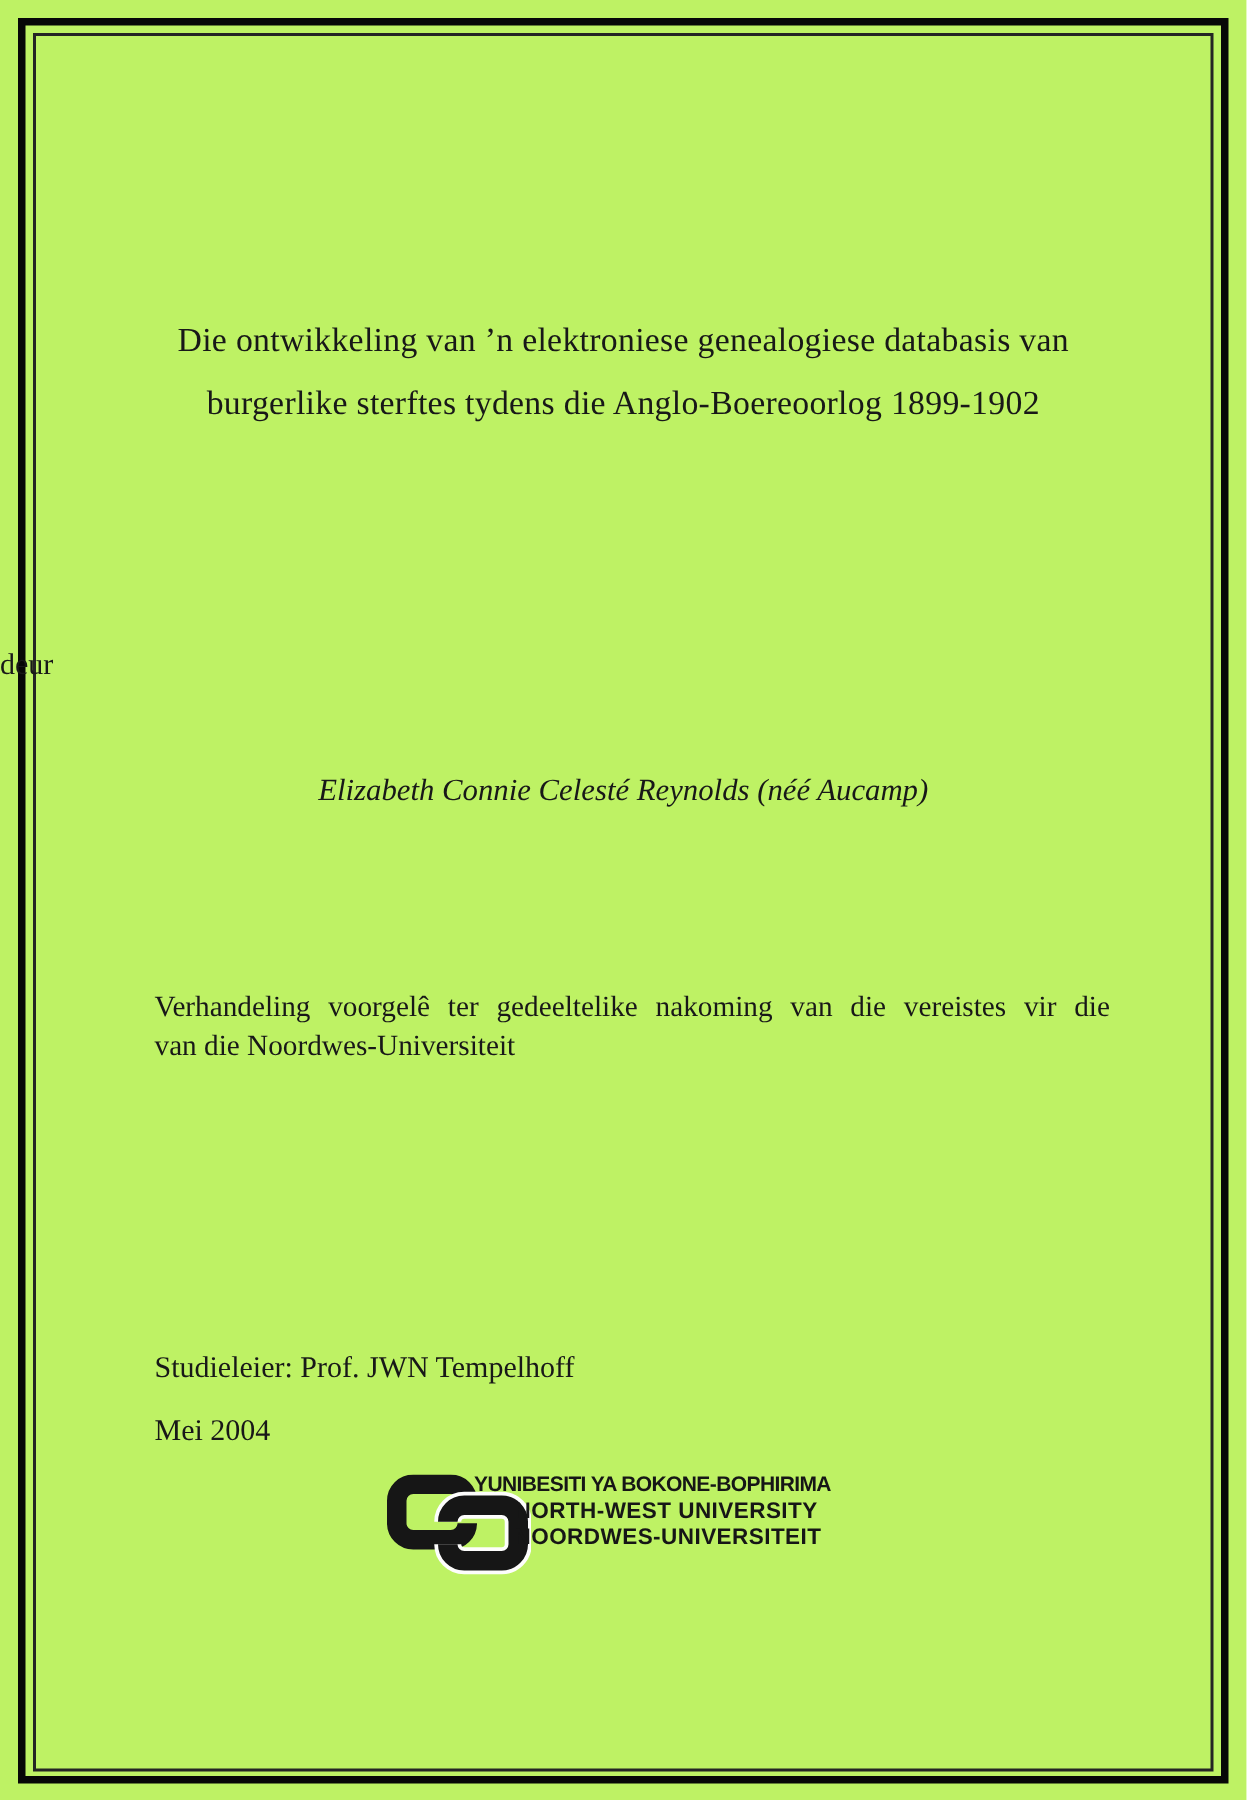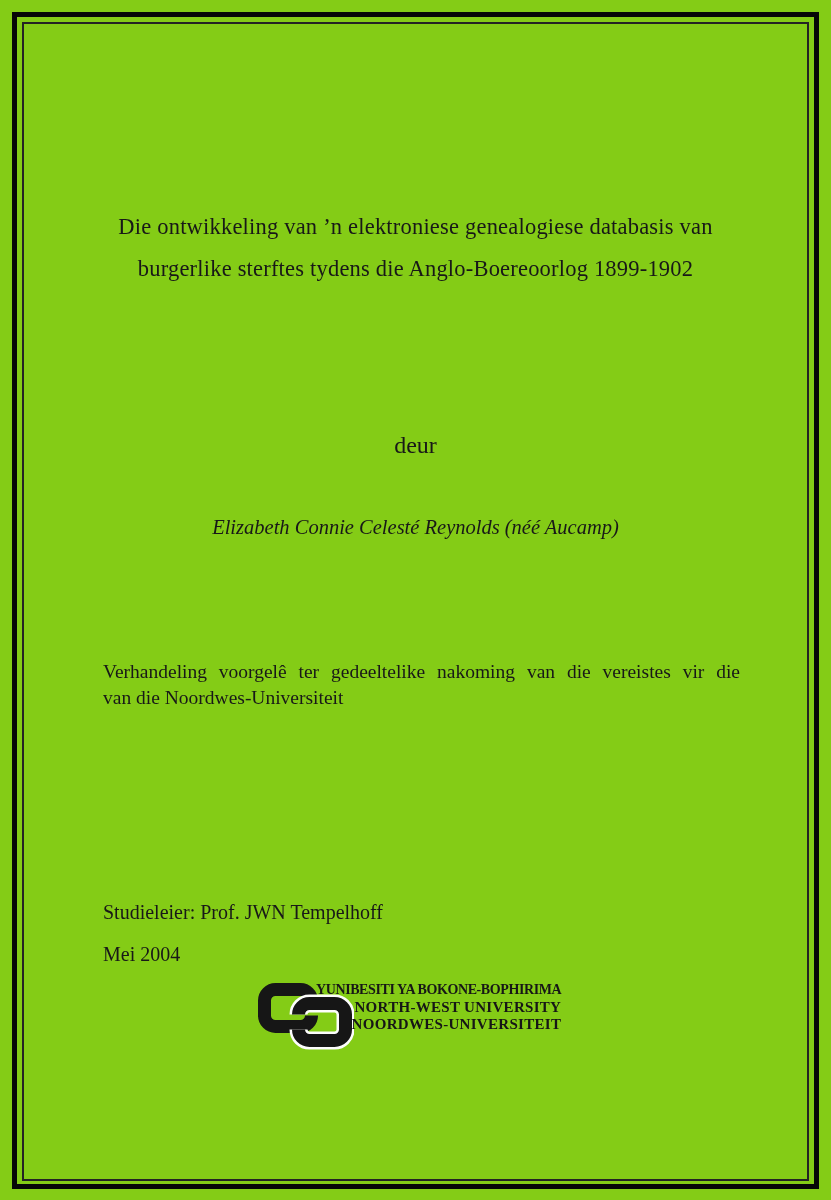--- a/index.html
+++ b/index.html
@@ -1,20 +1,20 @@
 <!DOCTYPE html>
 <html><head>
 <meta charset="utf-8">
 <style>
   html, body { margin: 0; padding: 0; background: #ffffff; }
   .page {
     position: relative;
     width: 831px;
     height: 1200px;
-    background: #84cc16;
+    background: #bef264;
     font-family: "Liberation Serif", "DejaVu Serif", serif;
     color: #181818;
     overflow: hidden;
   }
   .frame-outer {
     position: absolute;
     top: 12px; left: 12px; right: 12px; bottom: 11px;
     border: 5px solid #070707;
   }
   .frame-inner {
@@ -26,22 +26,21 @@
     position: absolute;
     top: 206px; left: 55px; right: 55px;
     text-align: center;
     font-size: 22.5px;
     line-height: 42px;
     letter-spacing: 0.2px;
   }
   .byline {
     position: absolute;
     top: 432px; left: 0; right: 0;
-    text-align: center;
-    font-size: 24px;
+    font-size: 20px;
   }
   .author {
     position: absolute;
     top: 516px; left: 0; right: 0;
     text-align: center;
     font-size: 20.5px;
     font-style: italic;
   }
   .statement {
     position: absolute;
@@ -65,25 +64,24 @@
     top: 977px; left: 256px;
     width: 330px; height: 80px;
   }
   .logo .mark {
     position: absolute;
     left: 2px; top: 6px;
   }
   .logo-text {
     position: absolute;
     left: 60px; top: 4px;
-    font-family: Liberation Serif, serif;
+    font-family: Liberation Sans, sans-serif;
     font-weight: 700;
     color: #161616;
     white-space: nowrap;
-    text-align: right;
   }
   .logo-text .l1 {
     font-size: 14px;
     letter-spacing: -0.4px;
     line-height: 17.5px;
   }
   .logo-text .l2, .logo-text .l3 {
     font-size: 15px;
     letter-spacing: 0.3px;
     line-height: 17.5px;

